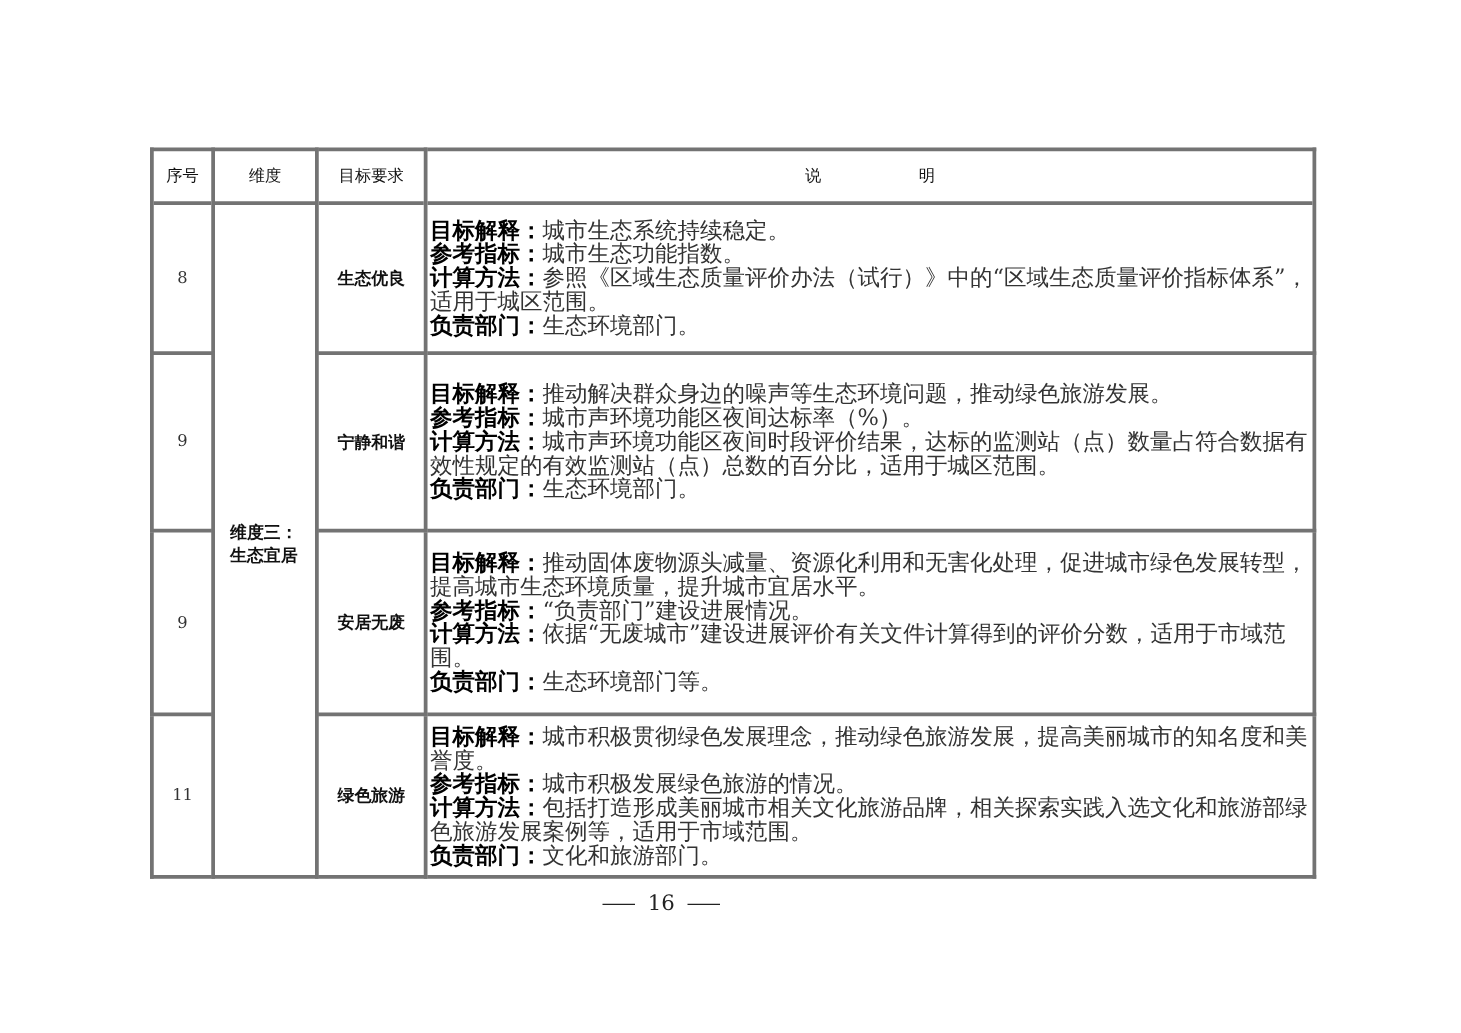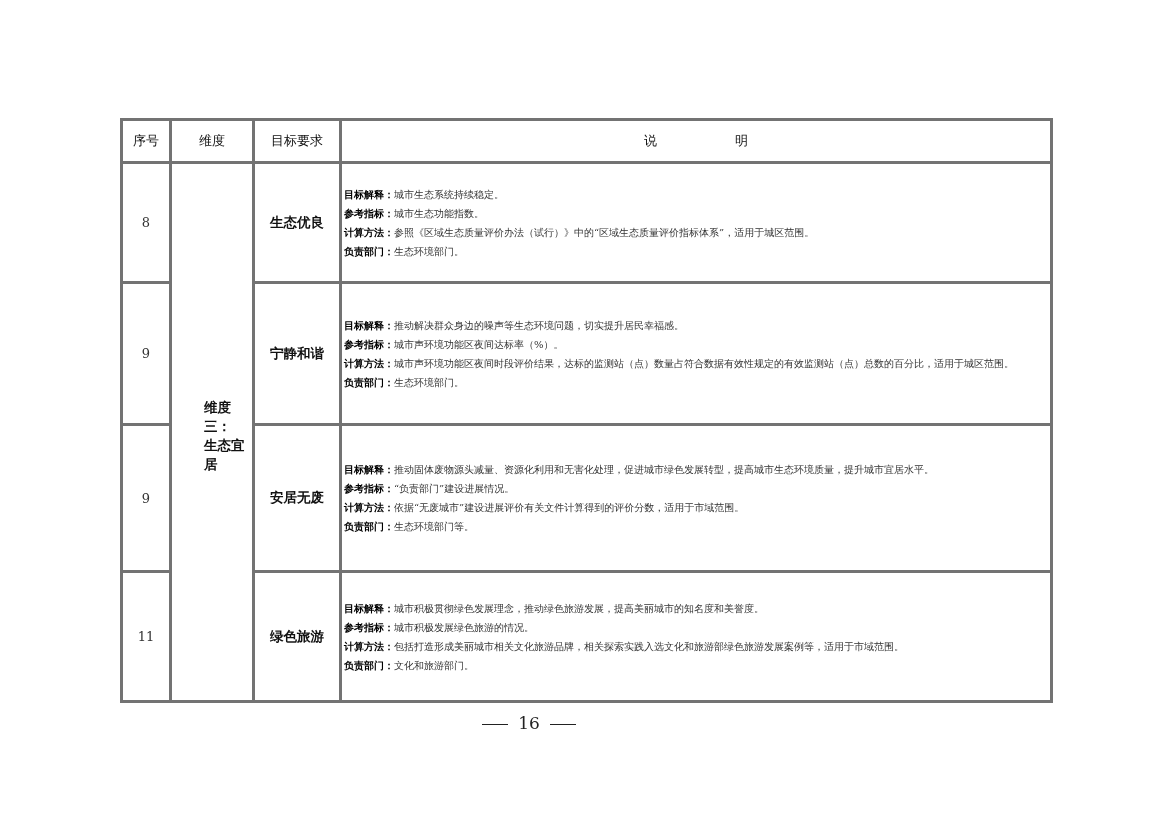--- a/index.html
+++ b/index.html
@@ -56,31 +56,30 @@
       vertical-align: middle;
       font-family: "DejaVu Sans", "Liberation Sans", sans-serif;
       font-weight: bold;
       font-size: 13.5px;
       line-height: 19px;
       padding-left: 12px !important;
     }
     .cell-dim .dim-inner {
       position: relative;
       top: 4px;
-      margin-left: 20px;
     }
     .cell-goal {
       text-align: center;
       font-family: Liberation Serif, serif;
       font-weight: bold;
       font-size: 13.5px;
     }
     .cell-desc {
       text-align: left;
-      font-size: 10px;
+      font-size: 18px;
       line-height: 19px;
       padding: 0 2px 0 2px !important;
       color: #333;
     }
     .desc-line { display: block; }
     .desc-label {
       font-family: "DejaVu Sans", "Liberation Sans", sans-serif;
       font-weight: bold;
       color: #000;
     }
@@ -144,21 +143,21 @@
         <span class="desc-line"><span class="desc-label">参考指标：</span><span>城市生态功能指数。</span></span>
         <span class="desc-line"><span class="desc-label">计算方法：</span><span>参照《区域生态质量评价办法（试行）》中的“区域生态质量评价指标体系”，适用于城区范围。</span></span>
         <span class="desc-line"><span class="desc-label">负责部门：</span><span>生态环境部门。</span></span>
       </td>
     </tr>
 
     <tr class="row-9">
       <td class="cell-no">9</td>
       <td class="cell-goal">宁静和谐</td>
       <td class="cell-desc">
-        <span class="desc-line"><span class="desc-label">目标解释：</span><span>推动解决群众身边的噪声等生态环境问题，切实提升居民幸福感。</span></span>
+        <span class="desc-line"><span class="desc-label">目标解释：</span><span>推动解决群众身边的噪声等生态环境问题，推动绿色旅游发展。</span></span>
         <span class="desc-line"><span class="desc-label">参考指标：</span><span>城市声环境功能区夜间达标率（%）。</span></span>
         <span class="desc-line"><span class="desc-label">计算方法：</span><span>城市声环境功能区夜间时段评价结果，达标的监测站（点）数量占符合数据有效性规定的有效监测站（点）总数的百分比，适用于城区范围。</span></span>
         <span class="desc-line"><span class="desc-label">负责部门：</span><span>生态环境部门。</span></span>
       </td>
     </tr>
 
     <tr class="row-10">
       <td class="cell-no">9</td>
       <td class="cell-goal">安居无废</td>
       <td class="cell-desc">

